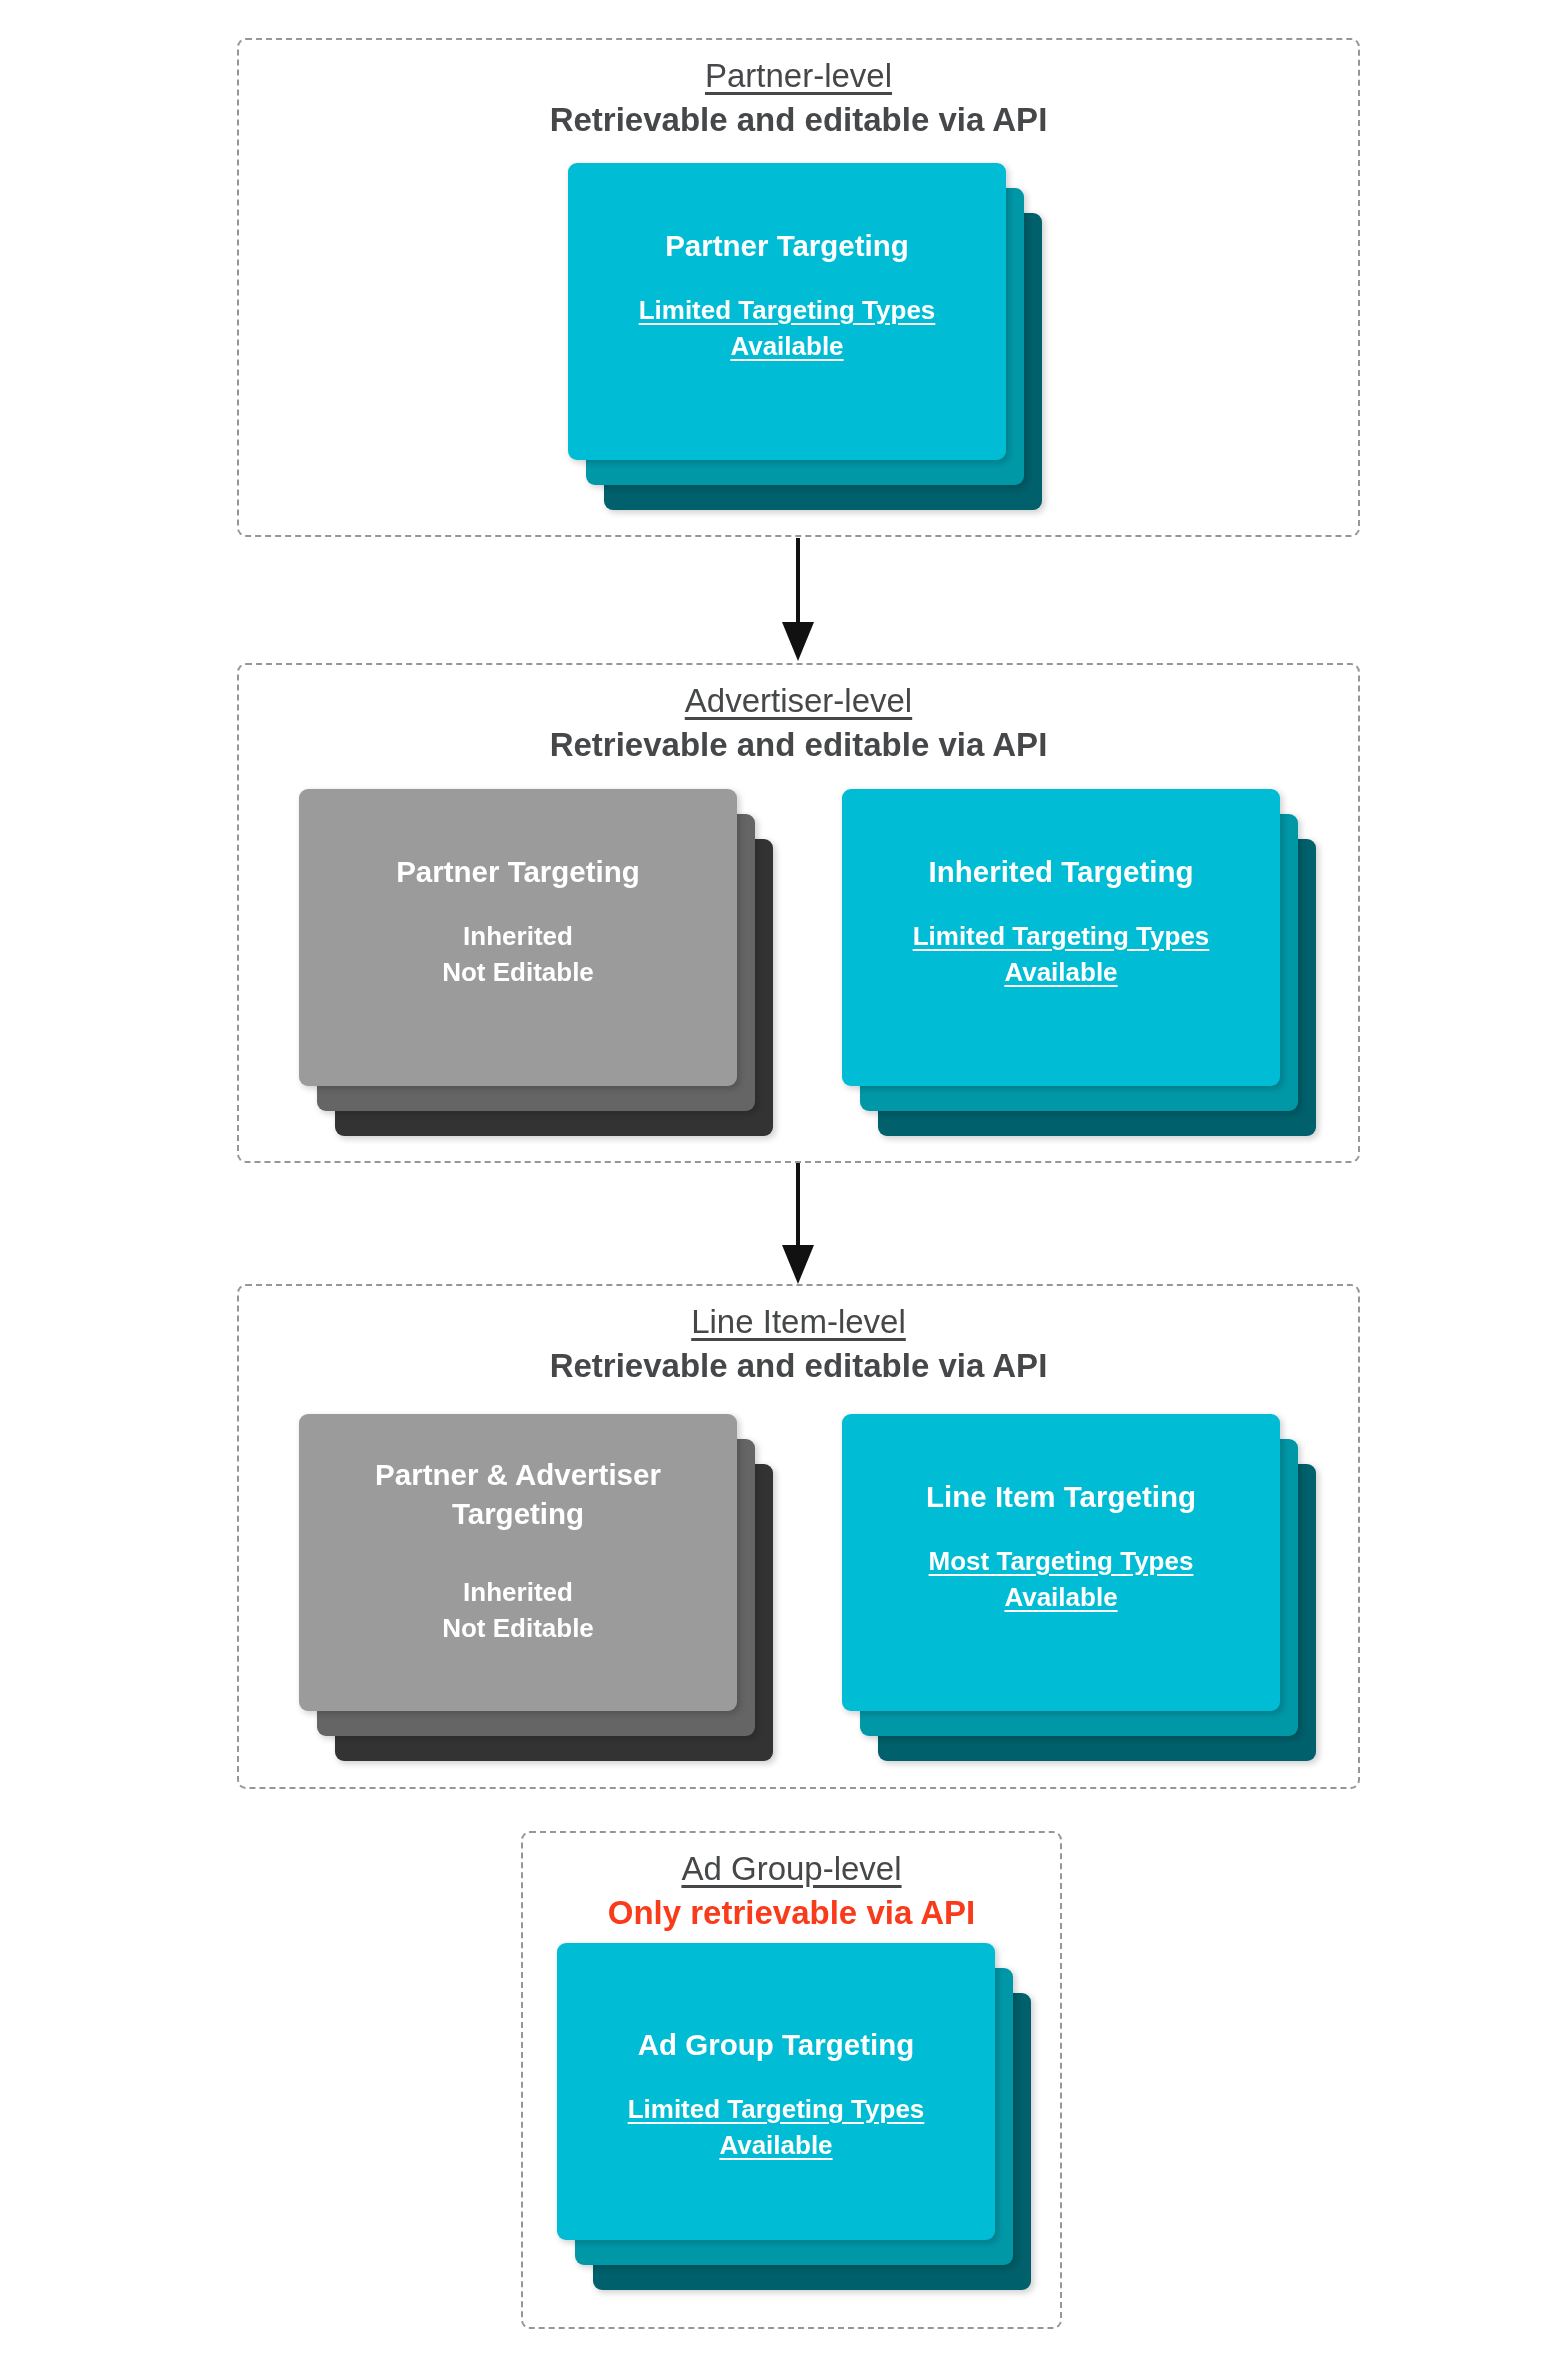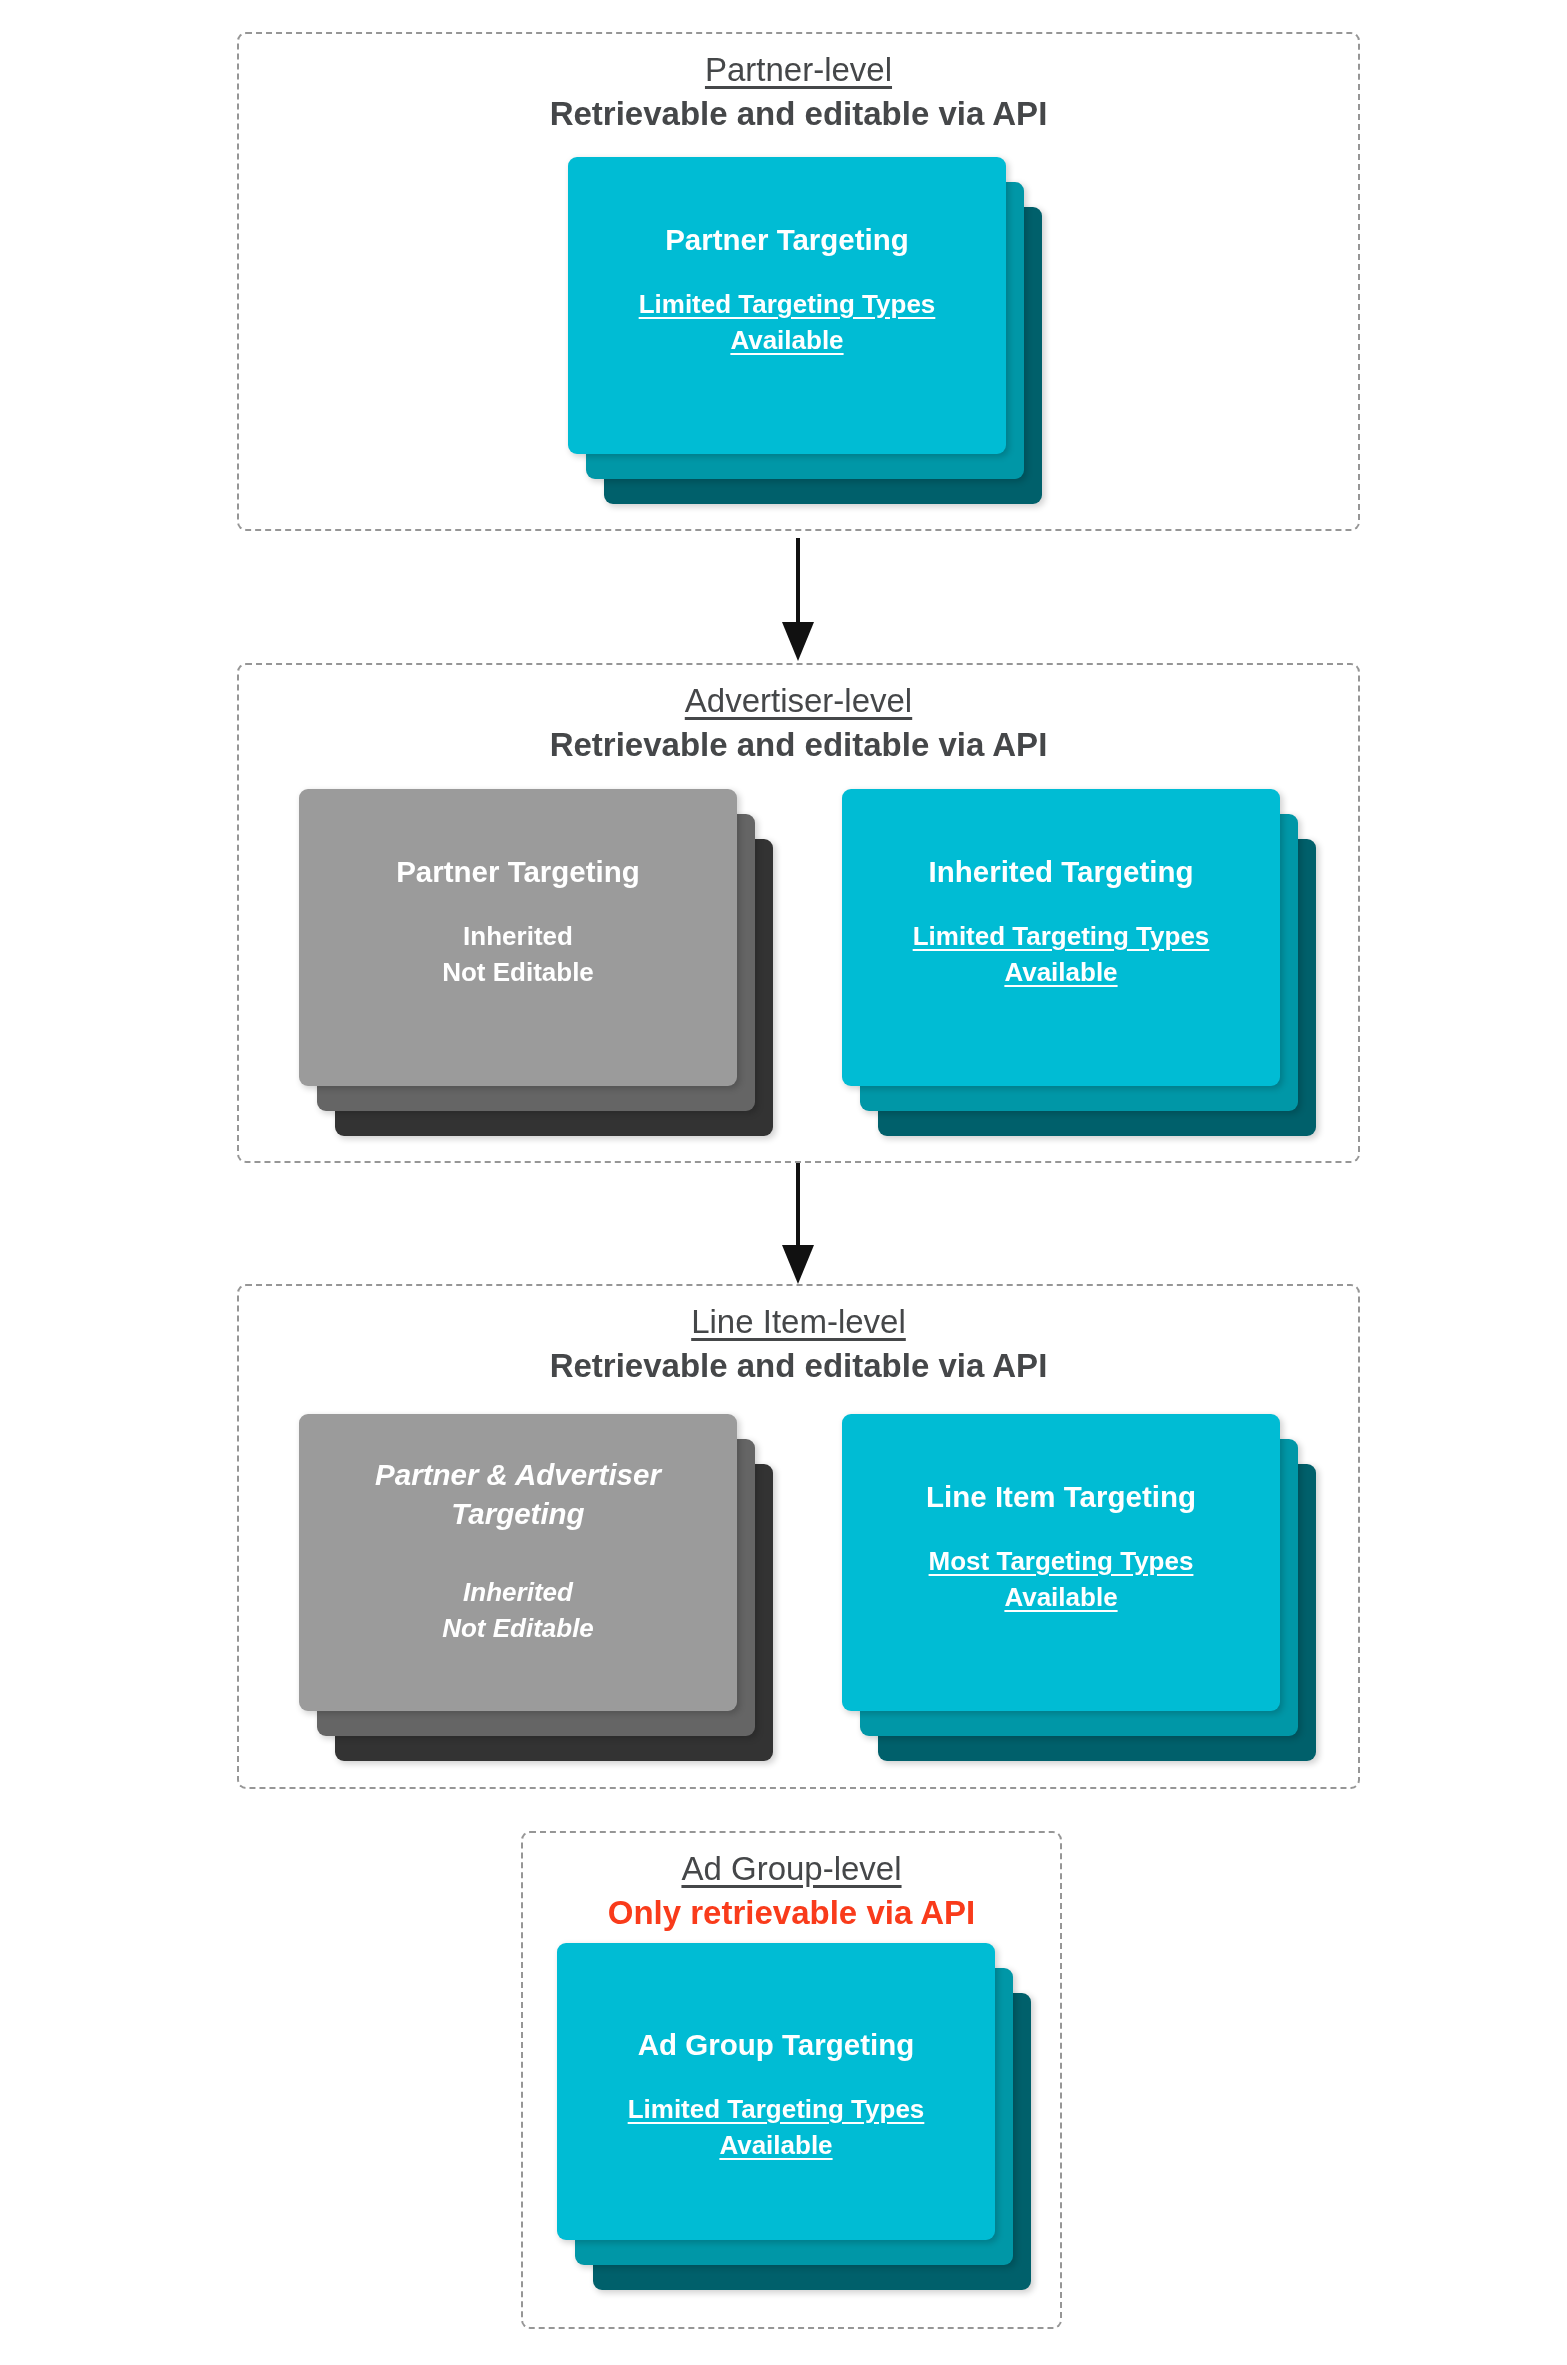--- a/index.html
+++ b/index.html
@@ -1,21 +1,21 @@
 <!DOCTYPE html>
 <html style="font-size:14.3px"><head>
 <meta charset="utf-8">
 <style>
   * { margin:0; padding:0; box-sizing:border-box; }
   html,body { background:#ffffff; }
   body { font-family:"Liberation Sans", sans-serif; }
   #canvas { position:relative; width:1567px; height:2366px; background:#ffffff; overflow:hidden; }
 
   .section { position:absolute; border:2.7px dashed #969696; border-radius:9px; background:#ffffff; }
-  #sec-partner    { left:237px; top:32px;   width:1123px; height:499px; }
+  #sec-partner    { left:237px; top:38px;   width:1123px; height:499px; }
   #sec-advertiser { left:237px; top:663px;  width:1123px; height:500px; }
   #sec-lineitem   { left:237px; top:1284px; width:1123px; height:505px; }
   #sec-adgroup    { left:521px; top:1831px; width:541px;  height:498px; }
 
   .section-header { text-align:center; padding-top:14.3px; color:#454749; }
   .section-title { font-size:33px; line-height:43px; text-decoration:underline; text-underline-offset:4.5px; }
   .section-subtitle { font-size:33px; line-height:41px; font-weight:bold; margin-top:1.8px; }
   .section-subtitle.red { color:#F93B1B; }
 
   .card { position:absolute; width:438px; height:372px; }
@@ -39,21 +39,21 @@
   .cyan .card-body .line { text-decoration:underline; text-underline-offset:3.6px; }
 
   .card.two-line-title .card-content { padding-top:41px; }
   .card.two-line-title .card-body { margin-top:41px; }
   .card.low-title .card-content { padding-top:82px; }
 
   
   #card-s1 { left:329px; top:123px; }
   #card-s2-gray { left:60px;  top:124px; }
   #card-s2-cyan { left:603px; top:124px; }
-  #card-s3-gray { left:60px;  top:128px;font-style:italic; }
+  #card-s3-gray { left:60px;  top:128px; }
   #card-s3-cyan { left:603px; top:128px;padding-left:18px; }
   #card-s4 { left:34px; top:110px; }
 
   .arrow { position:absolute; left:782px; width:32px; display:flex; flex-direction:column; align-items:center; }
   #arrow-1 { top:538px;  height:123px; }
   #arrow-2 { top:1163px; height:121px; }
   .arrow-line { width:4.5px; flex:1 1 auto; background:#111111; }
   .arrow-head { width:0; height:0; border-left:16px solid transparent;
                 border-right:16px solid transparent; border-top:39px solid #111111; }
 </style>

